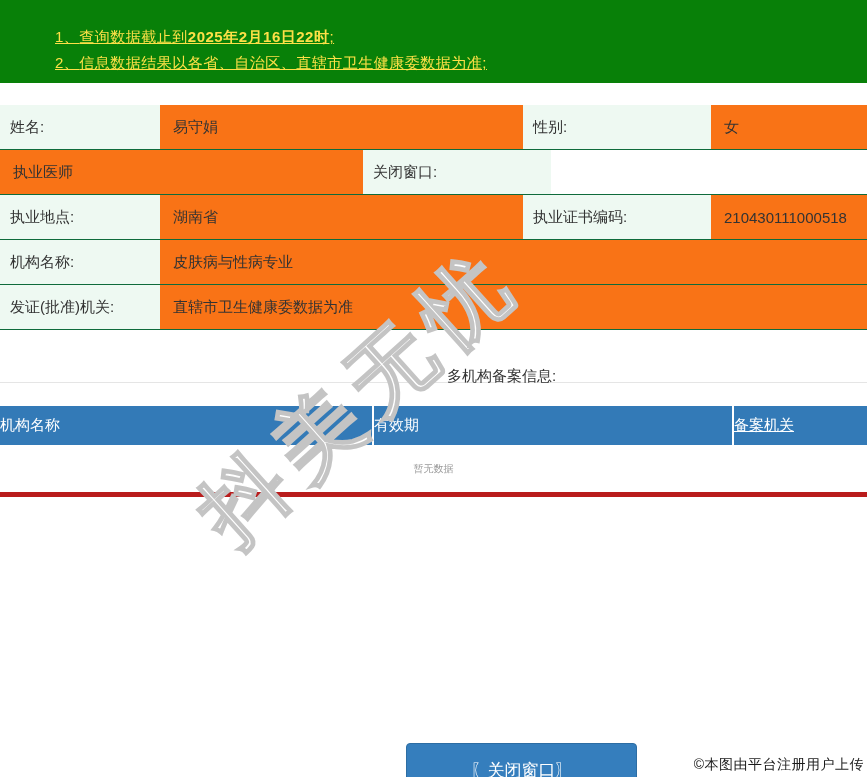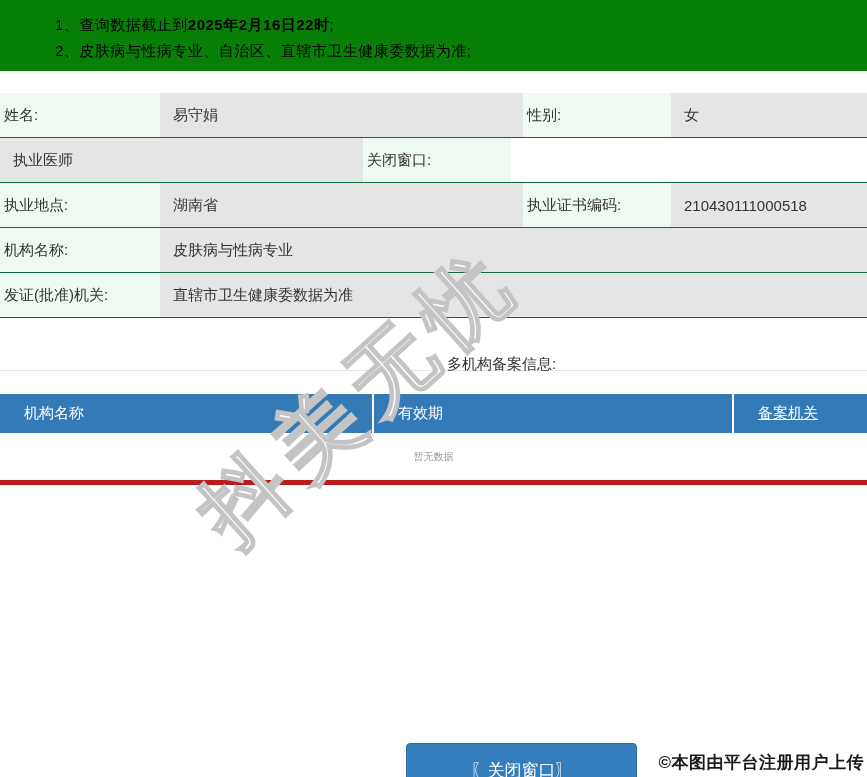--- a/index.html
+++ b/index.html
@@ -8,22 +8,23 @@
     position:relative;
     overflow:hidden;
     background:#ffffff;
     font-family:"Liberation Sans", sans-serif;
     color:#333;
   }
 
   
   .notice {
     background:#088008;
-    color:#000000;
-    padding:12px 0 7px 0;
+    color:#fde047;
+    padding:24px 0 7px 0;
+    text-decoration:underline;
   }
   .notice-line {
     padding-left:55px;
     font-size:15px;
     line-height:26px;
     letter-spacing:0.5px;
   }
   .notice-line b { font-weight:bold; }
 
   
@@ -32,33 +33,33 @@
     display:flex;
     align-items:stretch;
     height:45px;
     border-bottom:1px solid #0e6b3b;
     font-size:15px;
   }
   .cell-label {
     background:#eef9f2;
     display:flex;
     align-items:center;
-    padding-left:4px;
+    padding-left:10px;
     flex:none;
   }
   .cell-value {
     display:flex;
     align-items:center;
     padding-left:13px;
     flex:none;
-    background:#e5e5e5;
+    background:#f97316;
   }
   .w-label-l { width:160px; }
   .w-value-l { width:363px; }
-  .w-label-r { width:148px; }
+  .w-label-r { width:188px; }
   .w-value-r { flex:1 1 auto; }
   .w-value-full { flex:1 1 auto; }
 
   
   .section-head {
     height:53px;
     border-bottom:1px solid #e5e5e5;
     display:flex;
     align-items:center;
     justify-content:center;
@@ -77,21 +78,21 @@
     display:flex;
     height:39px;
     background:#ffffff;
   }
   .rec-th {
     background:#337ab7;
     color:#ffffff;
     font-size:15px;
     display:flex;
     align-items:center;
-    padding-left:24px;
+    padding-left:0;
   }
   .rec-th.c1 { width:372px; }
   .rec-th.c2 { width:358px; margin-left:2px; }
   .rec-th.c3 { flex:1 1 auto; margin-left:2px;text-decoration:underline; }
   .rec-empty {
     height:52px;
     border-bottom:5px solid #b91c1c;
     display:flex;
     align-items:center;
     justify-content:center;
@@ -132,36 +133,36 @@
     transform:rotate(-42deg);
     white-space:nowrap;
     pointer-events:none;
   }
 
   
   .wm-credit {
     position:absolute;
     right:3px;
     bottom:3px;
-    font-size:17px;
-    font-weight:bold;
+    font-size:14px;
+    font-weight:normal;
     color:#1a1a1a;
     letter-spacing:0.5px;
     text-shadow:
       -1px -1px 0 #fff, 1px -1px 0 #fff,
       -1px  1px 0 #fff, 1px  1px 0 #fff;
     pointer-events:none;
   }
 </style>
 </head>
 <body>
 
 <div class="notice">
   <div class="notice-line"><span>1、</span><span>查询数据截止到</span><b>2025年2月16日22时</b><span>;</span></div>
-  <div class="notice-line"><span>2、</span><span>皮肤病与性病专业、自治区、直辖市卫生健康委数据为准;</span></div>
+  <div class="notice-line"><span>2、</span><span>信息数据结果以各省、自治区、直辖市卫生健康委数据为准;</span></div>
 </div>
 
 <div class="info-table">
 
   <div class="info-row">
     <div class="cell-label w-label-l">姓名:</div>
     <div class="cell-value w-value-l">易守娟</div>
     <div class="cell-label w-label-r">性别:</div>
     <div class="cell-value w-value-r">女</div>
   </div>

